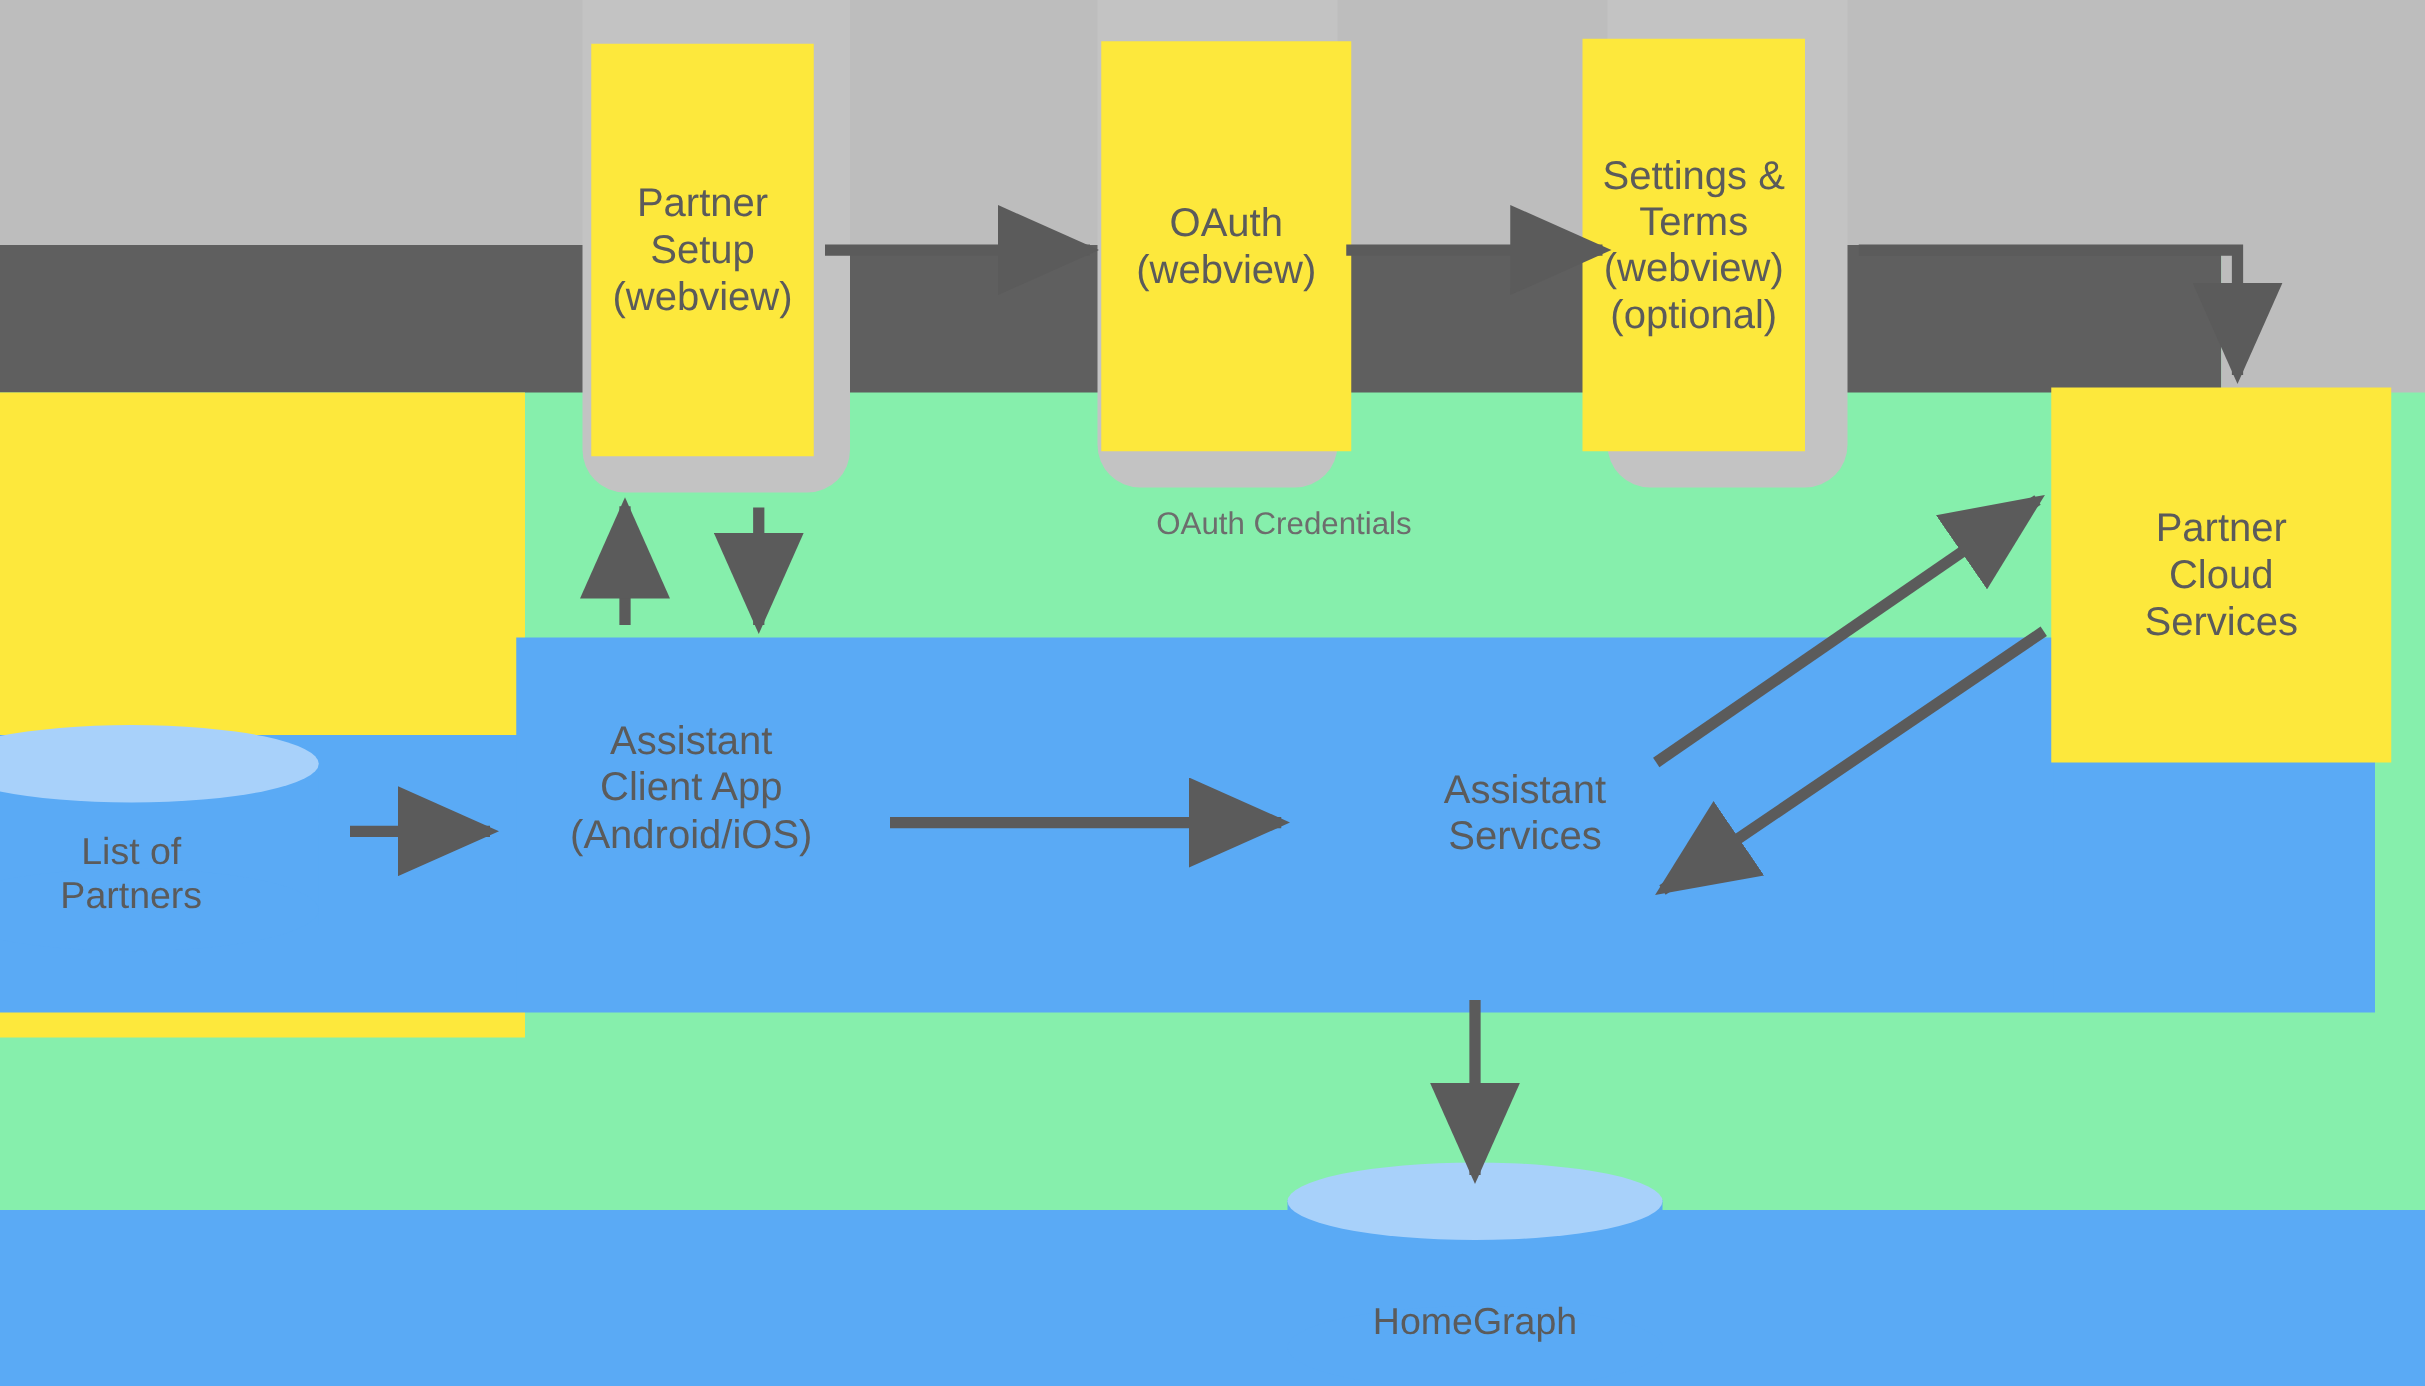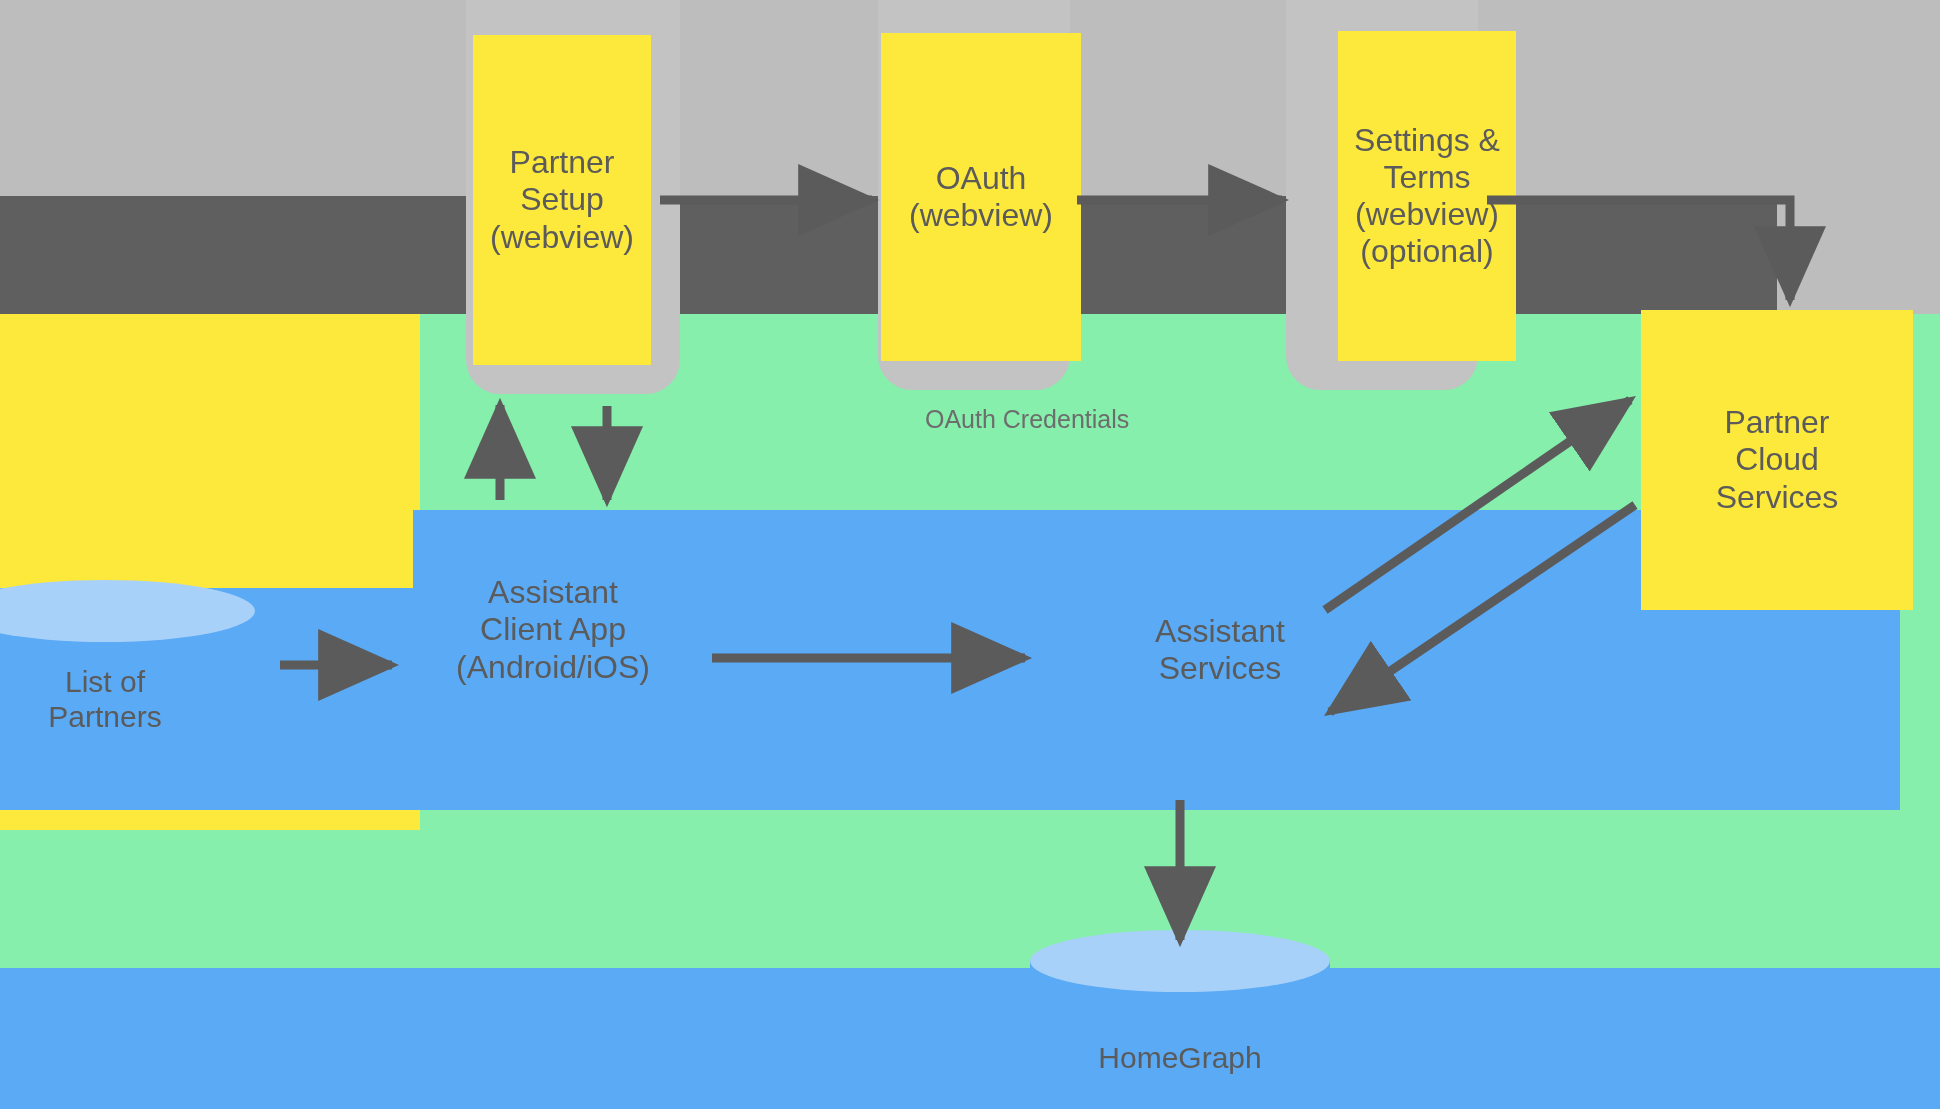--- a/index.html
+++ b/index.html
@@ -161,21 +161,21 @@
     <span>Partner
 Setup
 (webview)</span>
   </div>
 
   <div class="node card-yellow t32" style="left:881px; top:33px; width:200px; height:328px;">
     <span>OAuth
 (webview)</span>
   </div>
 
-  <div class="node card-yellow t32" style="left:1338px; top:31px; width:178px; height:330px;">
+  <div class="node card-yellow t32" style="left:1266px; top:31px; width:178px; height:330px;">
     <span>Settings &amp;
 Terms
 (webview)
 (optional)</span>
   </div>
 
   <div class="node card-yellow t32" style="left:1641px; top:310px; width:272px; height:300px;">
     <span>Partner
 Cloud
 Services</span>

